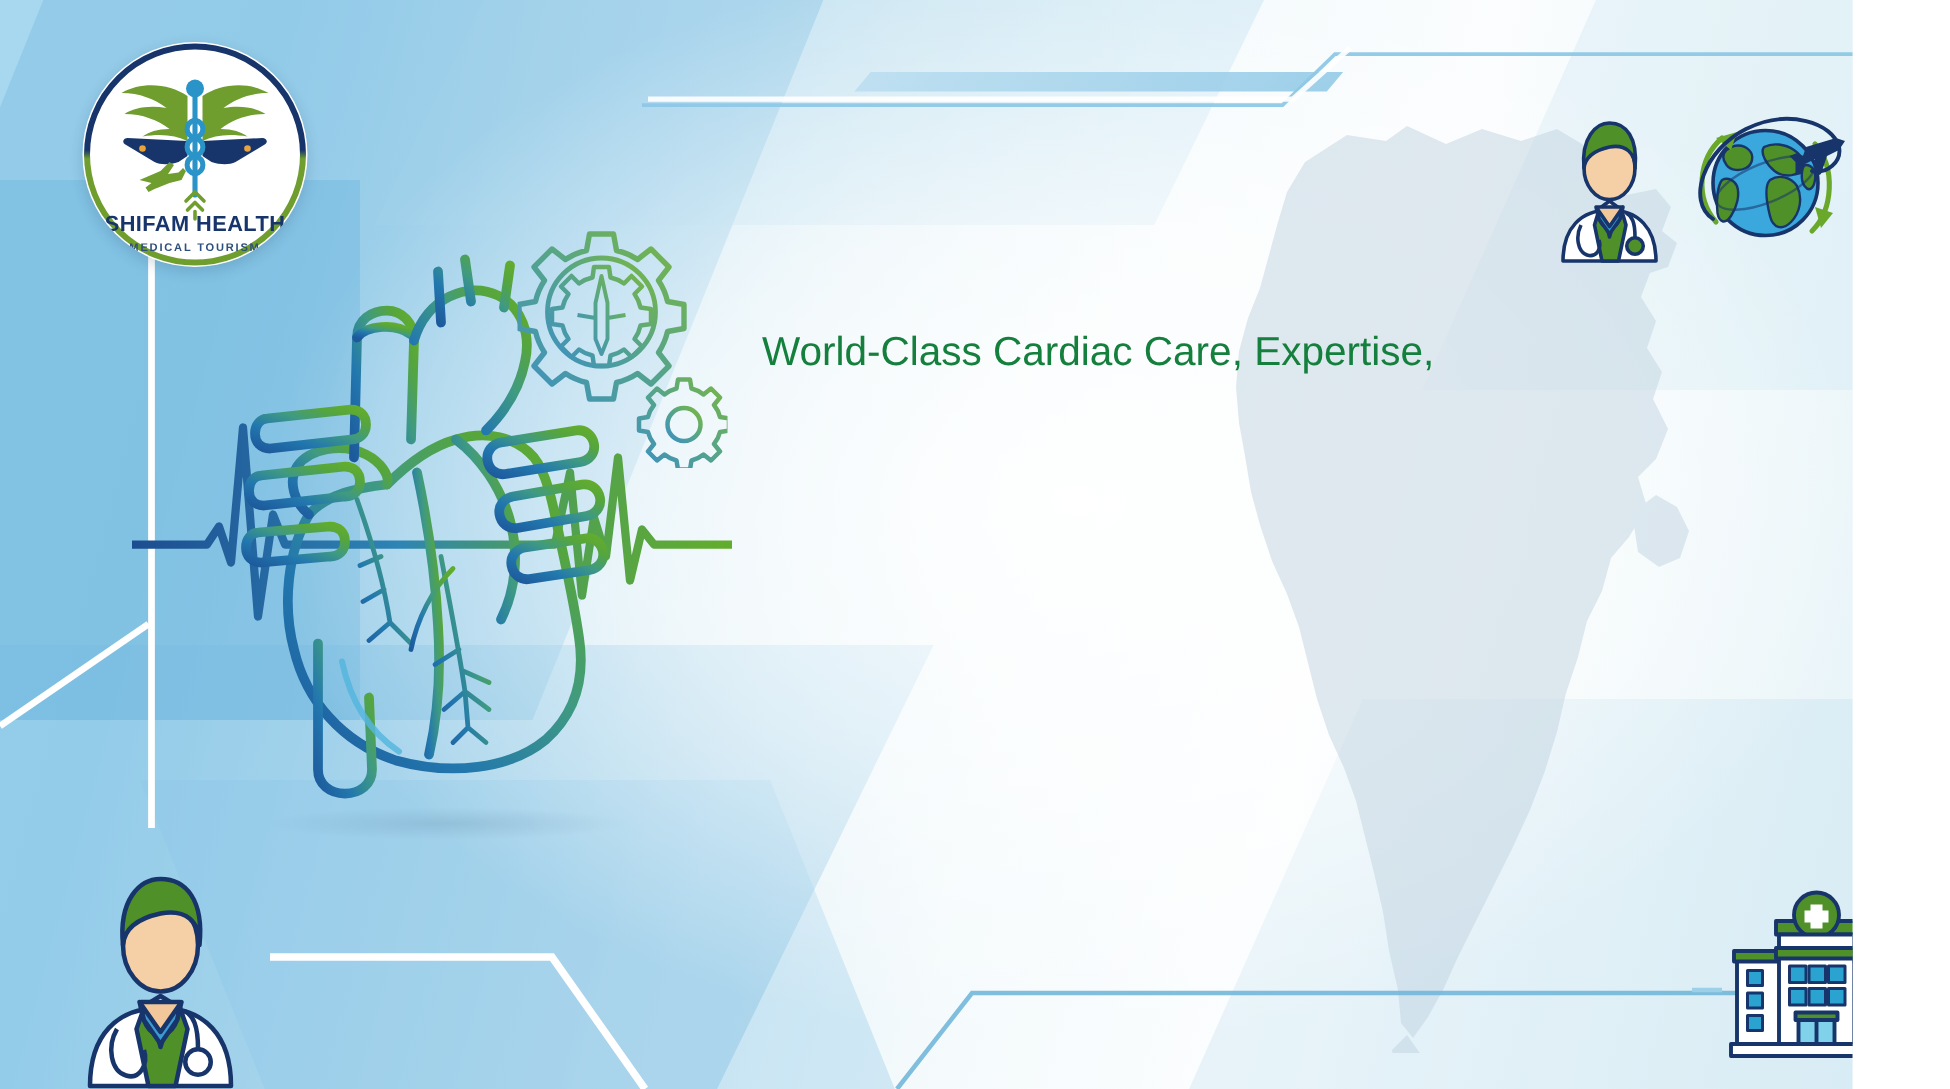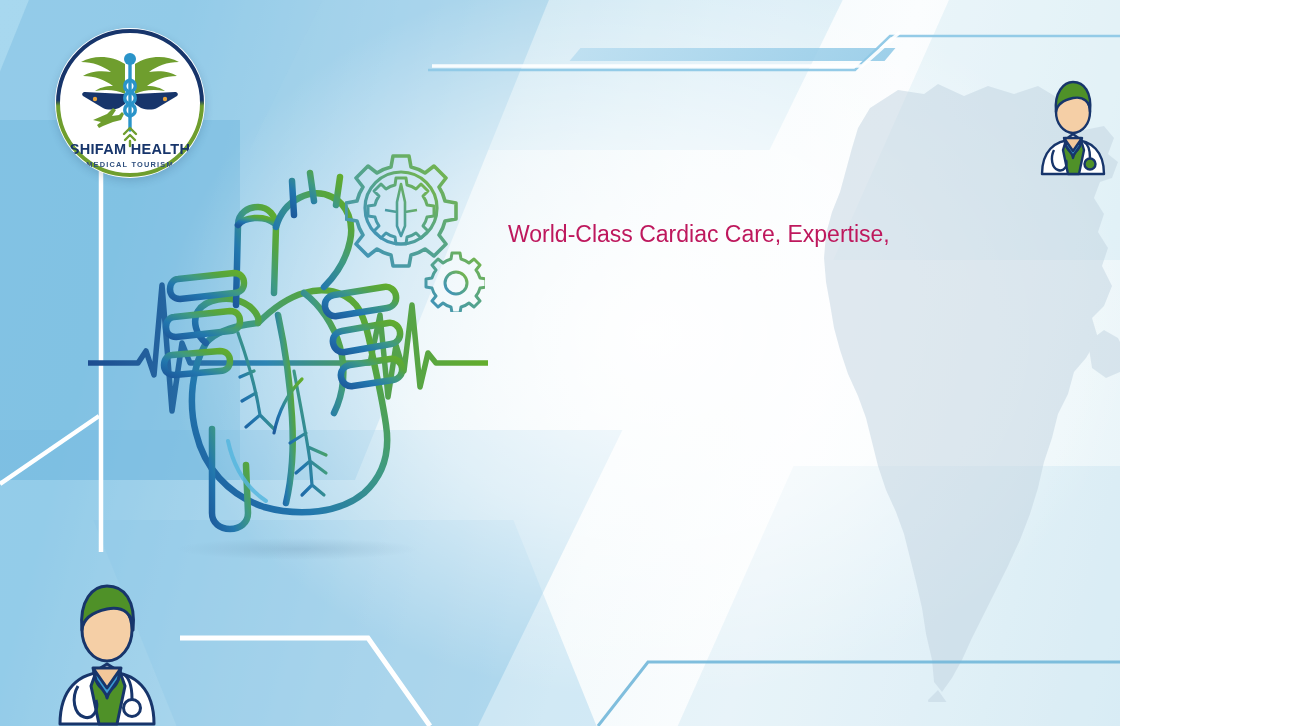--- a/index.html
+++ b/index.html
@@ -2,21 +2,21 @@
 <html><head>
 <meta charset="utf-8">
 <title>Shifam Health Banner</title>
 <style>
   * { margin:0; padding:0; box-sizing:border-box; }
   html,body { background:#ffffff; }
   body { font-family:"Liberation Sans", sans-serif; }
 
   #banner{
     position:relative;
-    width:1120px;
+    width:1235px;
     height:726px;
     overflow:hidden;
     background:#eaf6fb;
   }
 
   
   .bg-base{
     position:absolute; inset:0;
     background:
       linear-gradient(105deg,
@@ -123,23 +123,23 @@
     letter-spacing:-0.6px;
     color:#15396e;
     text-shadow:0 1px 0 rgba(255,255,255,.45);
   }
   .headline .ln{ display:block; white-space:nowrap; }
   .headline .accent{ color:#4c8c1e; }
   .subcopy{
     margin-top:21px;
     font-family:"Liberation Sans", sans-serif;
     font-weight:400;
-    font-size:23px;
+    font-size:27px;
     line-height:35px;
-    color:#be185d;
+    color:#15803d;
   }
   .subcopy .ln{ display:block; white-space:nowrap; }
 
   
   .icon-doctor-tr{ position:absolute; left:1032px; top:72px; width:82px; height:104px; }
   .icon-globe-tr { position:absolute; left:1118px; top:62px; width:118px; height:118px; }
   .icon-doctor-bl{ position:absolute; left:46px;  top:572px; width:122px; height:154px; }
   .icon-hospital-br{ position:absolute; left:1150px; top:592px; width:122px; height:116px; }
 
   .shadow-ellipse{

